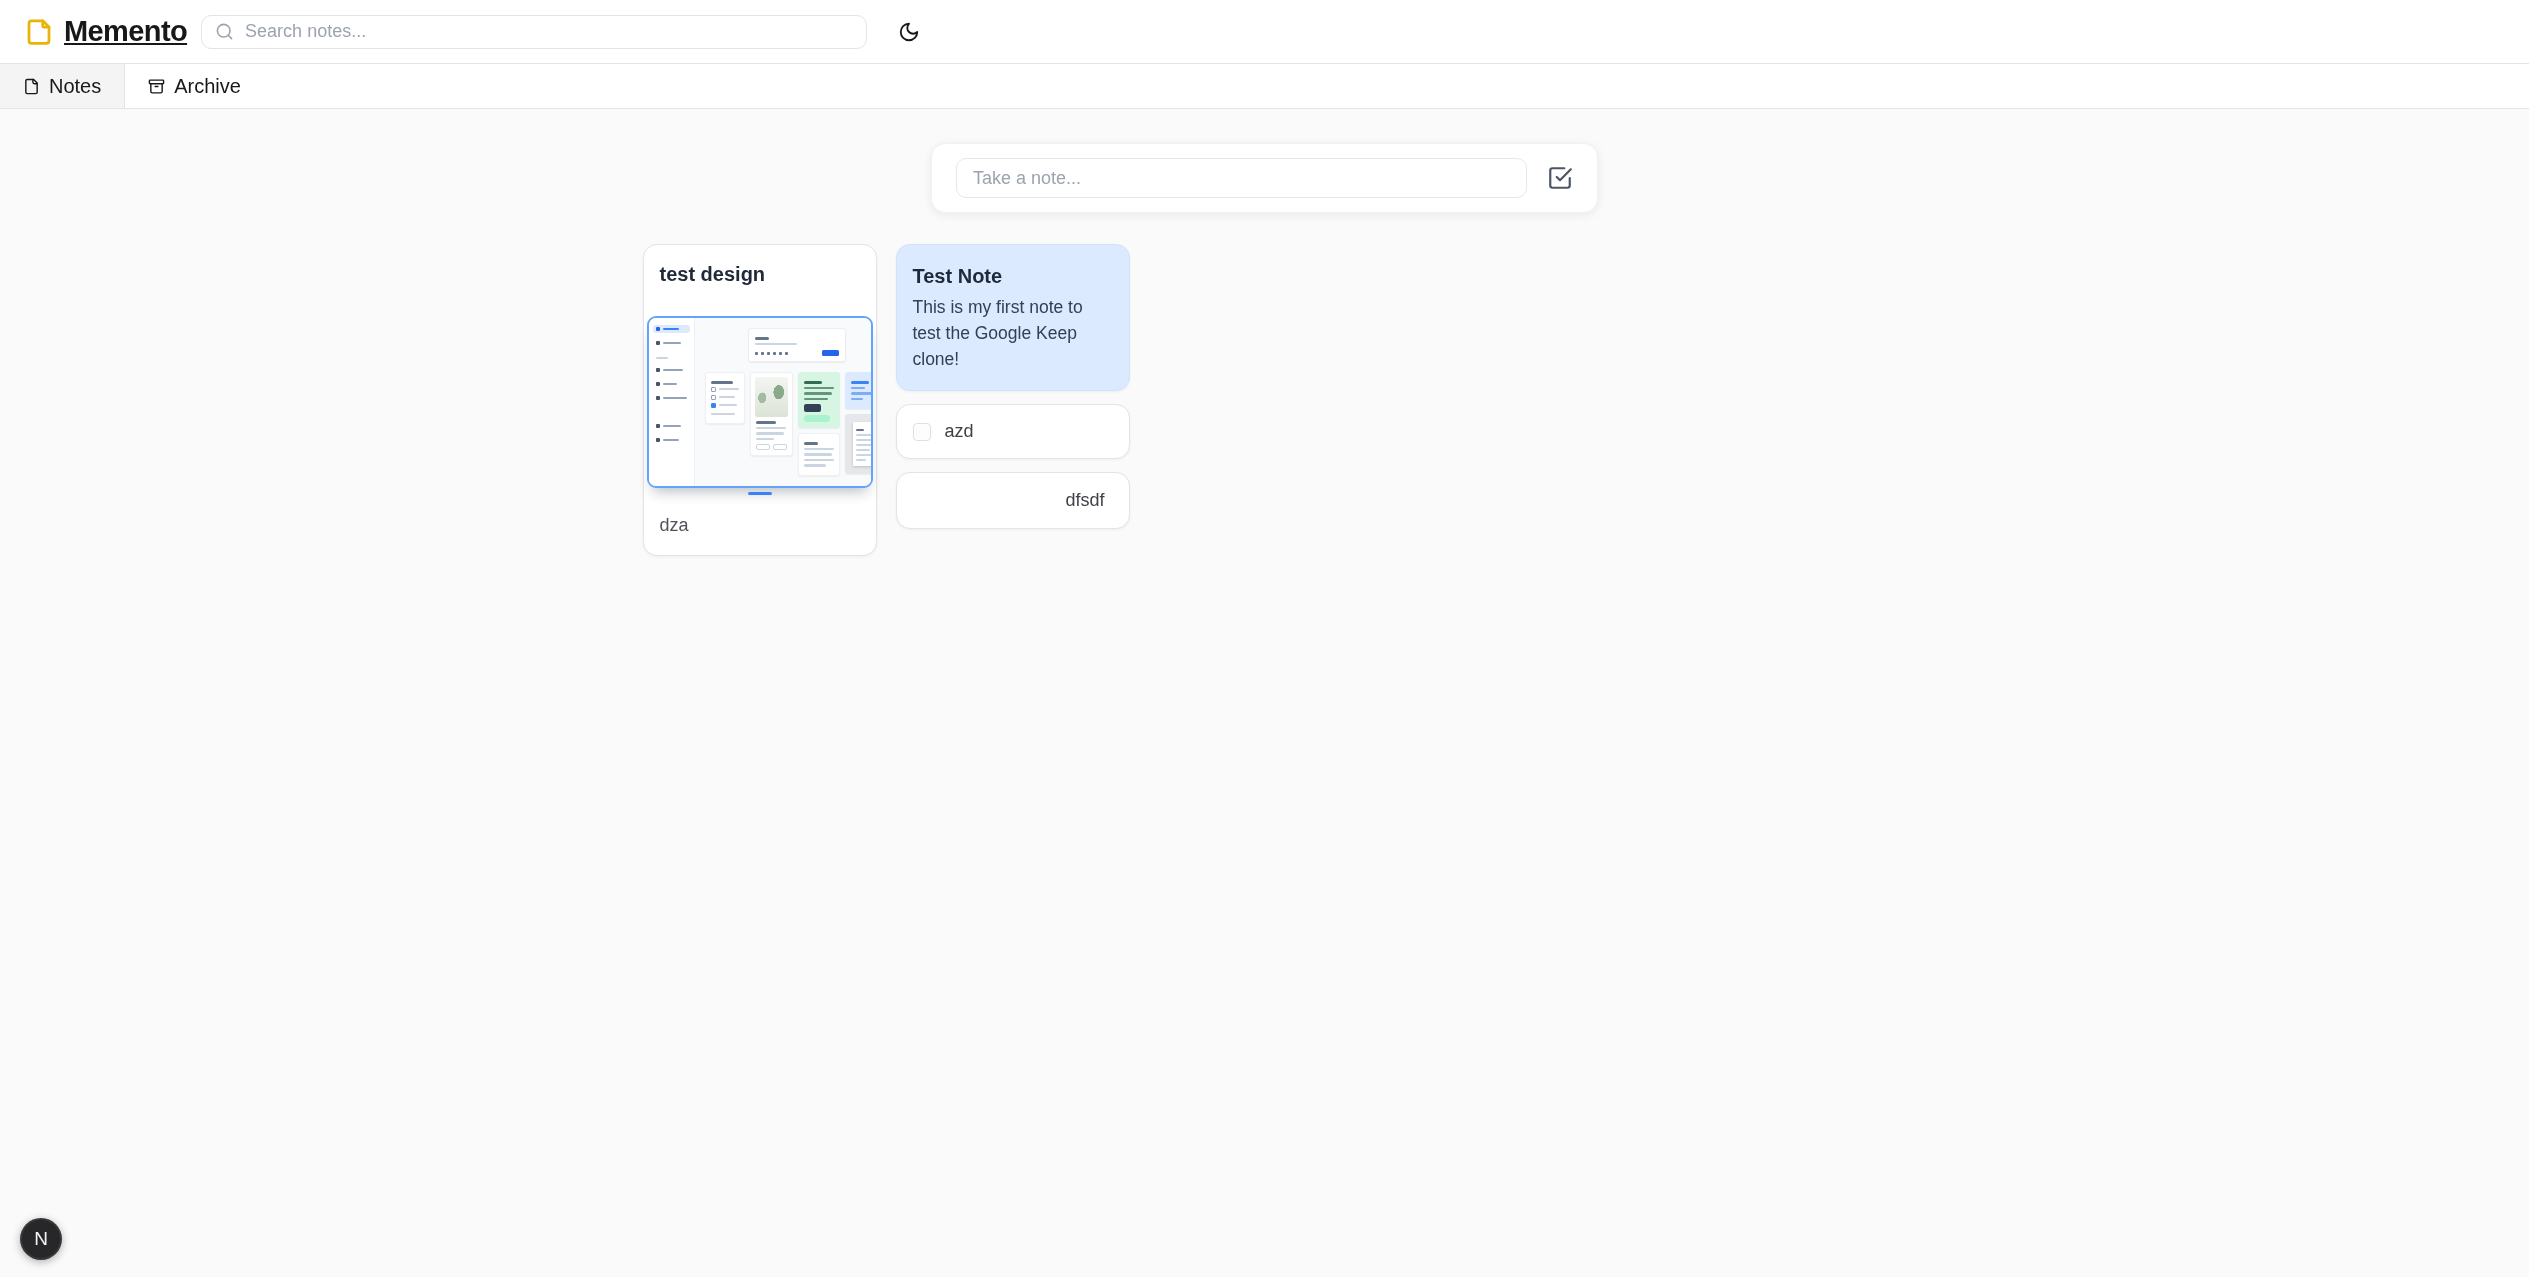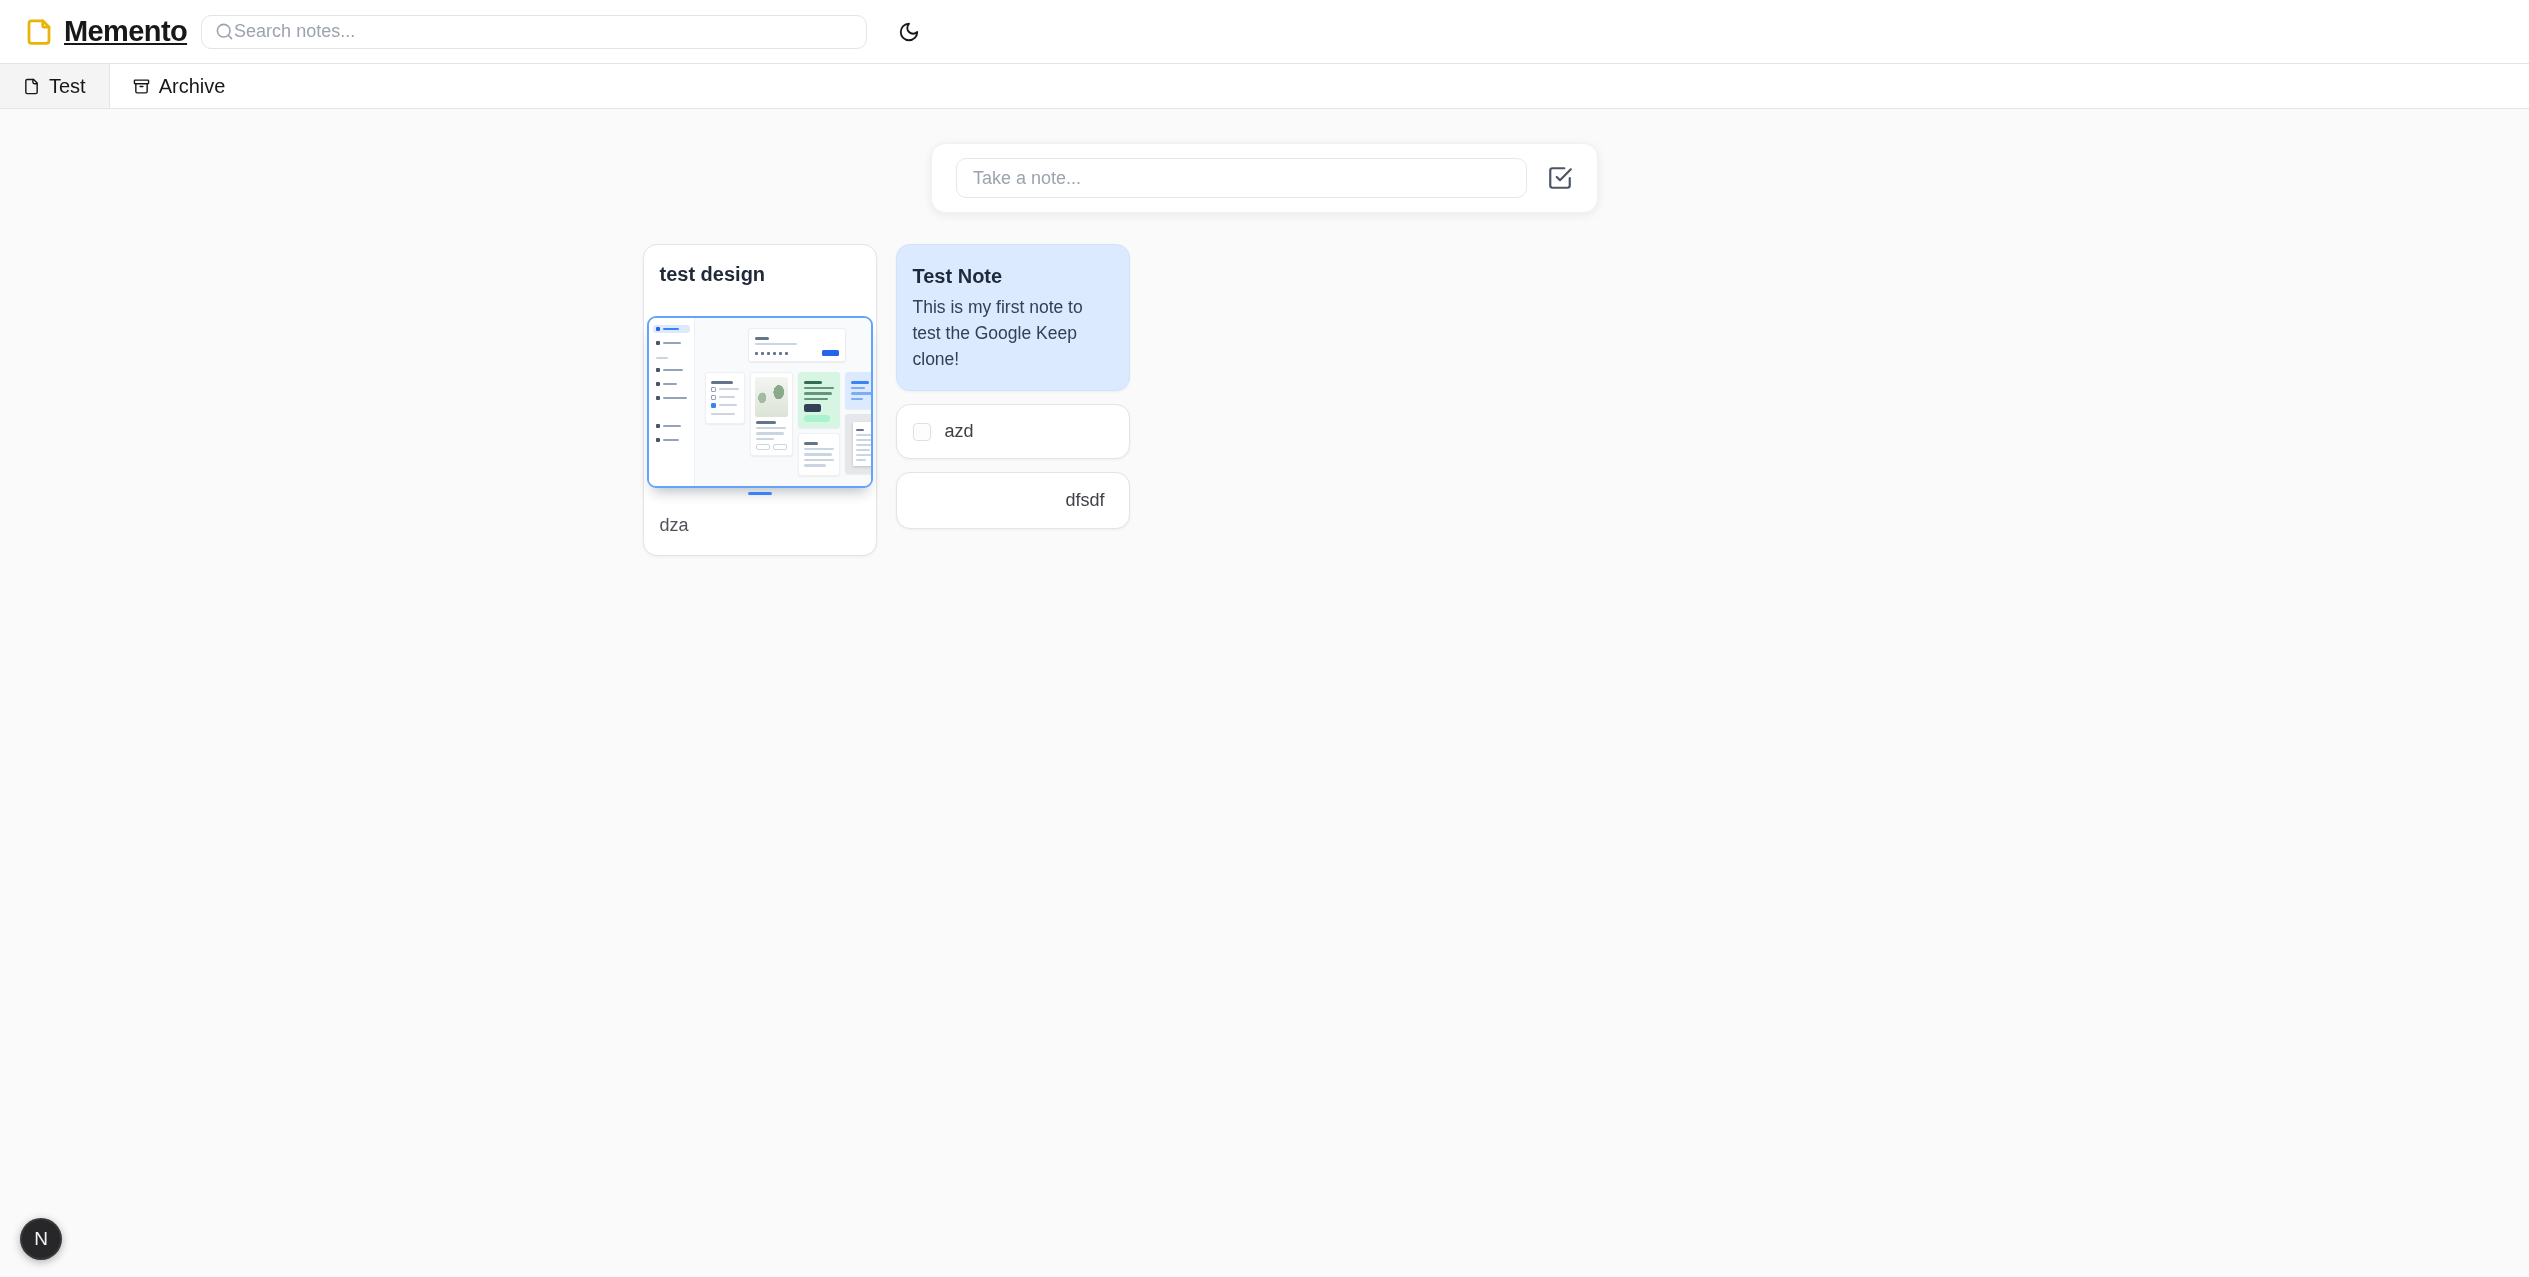--- a/index.html
+++ b/index.html
@@ -15,21 +15,21 @@
   
   .header {
     height: 64px; background: #ffffff; border-bottom: 1px solid #e4e4e7;
     display: flex; align-items: center; padding: 0 24px;
   }
   .logo { display: flex; align-items: center; gap: 10px; text-decoration: underline; }
   .logo-text { font-size: 29px; font-weight: 700; letter-spacing: -0.6px; color: #18181b; }
   .searchbox {
     margin-left: 14px; width: 666px; height: 34px;
     border: 1px solid #e4e4e7; border-radius: 10px; background: #fff;
-    display: flex; align-items: center; padding: 0 13px; gap: 0;
+    display: flex; align-items: center; padding: 0 13px; gap: 11px;
   }
   .searchbox input {
     border: none; outline: none; background: transparent;
     font-family: inherit; font-size: 18px; flex: 1; color: #18181b; padding: 0;
   }
   .searchbox input::placeholder { color: #9ca3af; }
   .icon-btn {
     background: none; border: none; padding: 0; cursor: pointer;
     display: flex; align-items: center; justify-content: center;
   }
@@ -178,21 +178,21 @@
 </header>
 
 <nav class="tabbar">
   <button class="tab active">
     <span>
       <svg width="17" height="17" viewBox="0 0 24 24" fill="none" stroke="#18181b" stroke-width="2" stroke-linecap="round" stroke-linejoin="round">
         <path d="M15 2H6a2 2 0 0 0-2 2v16a2 2 0 0 0 2 2h12a2 2 0 0 0 2-2V7z"></path>
         <path d="M14 2v4a2 2 0 0 0 2 2h4"></path>
       </svg>
     </span>
-    <span>Test</span>
+    <span>Notes</span>
   </button>
   <button class="tab">
     <span>
       <svg width="17" height="17" viewBox="0 0 24 24" fill="none" stroke="#18181b" stroke-width="2" stroke-linecap="round" stroke-linejoin="round">
         <rect width="20" height="5" x="2" y="3" rx="1"></rect>
         <path d="M4 8v11a2 2 0 0 0 2 2h12a2 2 0 0 0 2-2V8"></path>
         <path d="M10 12h4"></path>
       </svg>
     </span>
     <span>Archive</span>

